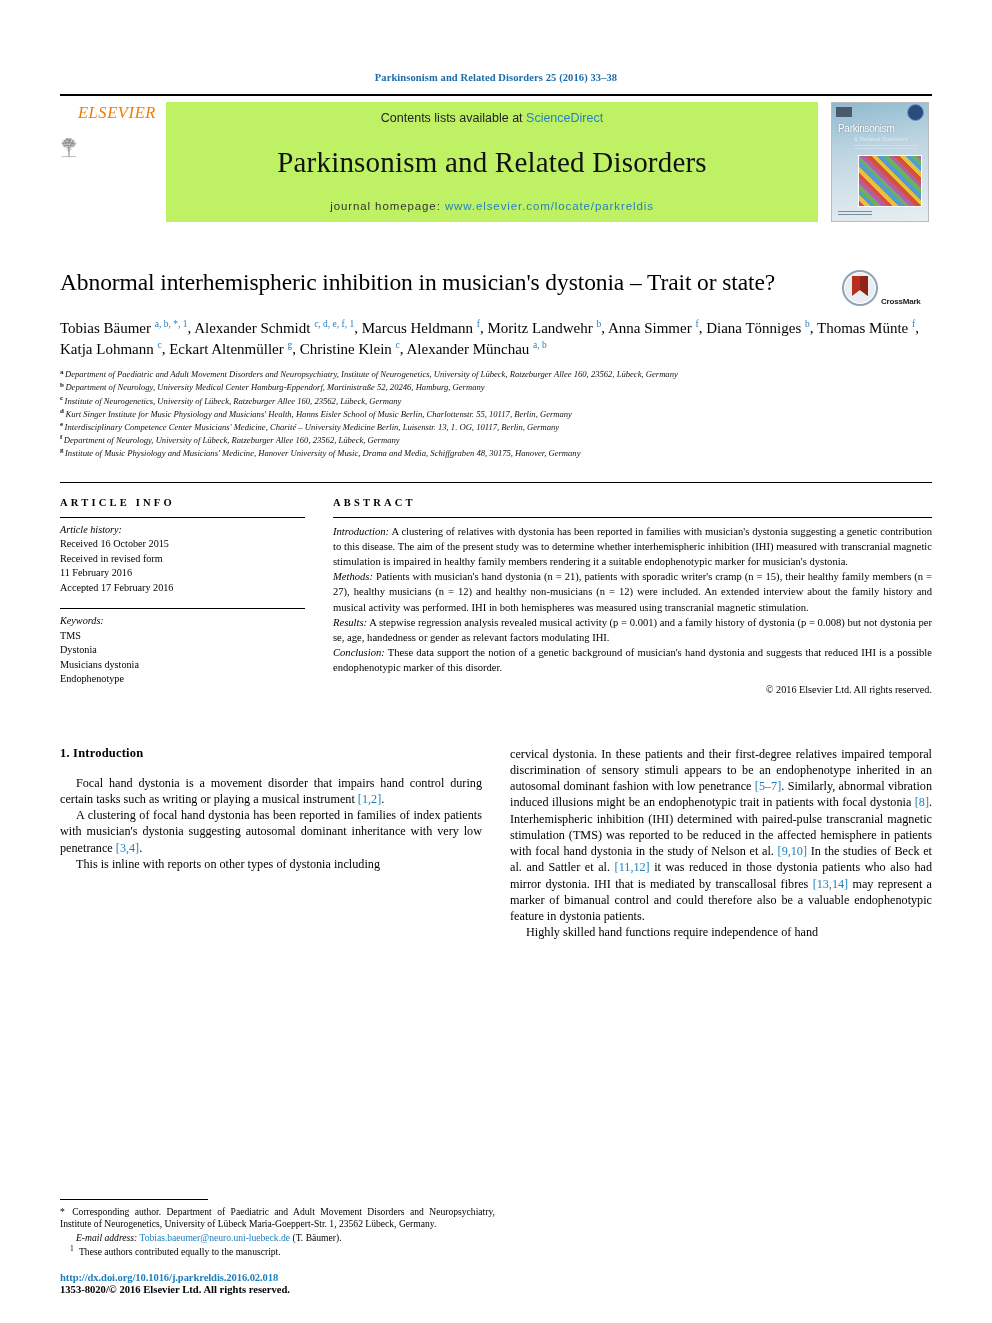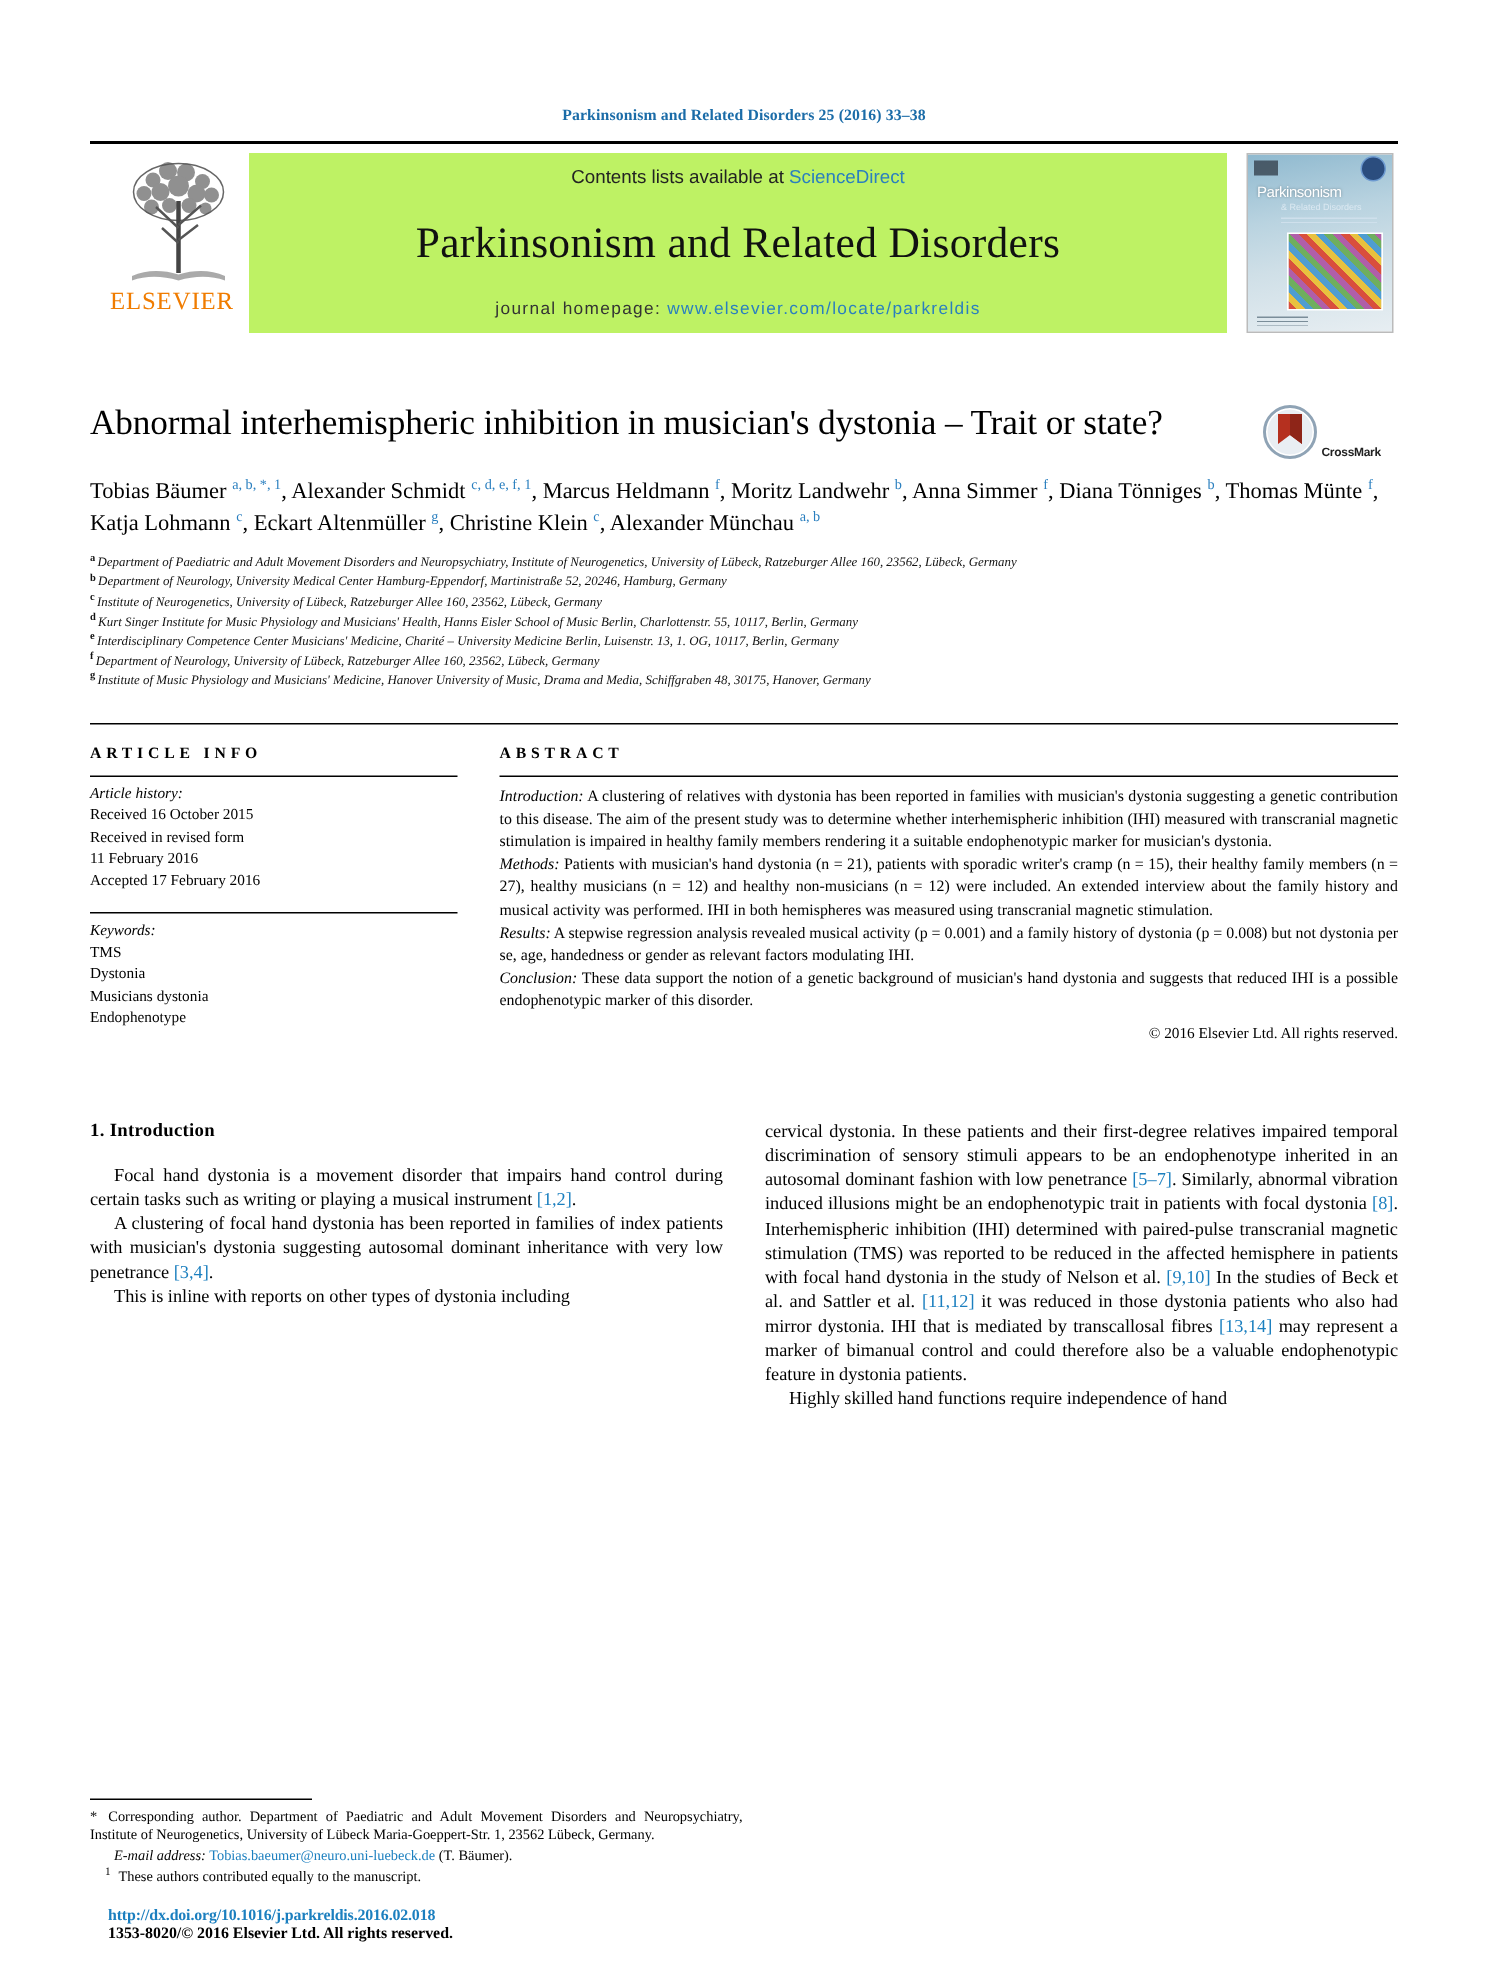--- a/index.html
+++ b/index.html
@@ -39,24 +39,25 @@
     border-top: 2.5px solid #000;
     padding-top: 6px;
     display: flex;
     align-items: stretch;
     height: 120px;
   }
   .elsevier-block {
     width: 96px;
     flex: 0 0 96px;
     display: flex;
-    flex-direction: column;
-    align-items: flex-end;
+    flex-direction: row;
+    align-items: flex-start;
     justify-content: flex-start;
     padding-top: 2px;
+    font-style: italic;
   }
   .elsevier-tree {
     width: 74px;
     height: 88px;
   }
   .elsevier-word {
     font-family: "Liberation Serif", serif;
     font-size: 16.5px;
     letter-spacing: .6px;
     color: #f07c00;
@@ -305,21 +306,20 @@
   .footnotes .star { margin-right: 2px; }
   .footnotes .em { font-style: italic; }
   .footnotes a, .footnotes .link { color: #1b7fbf; }
   .fn-sup { vertical-align: super; font-size: 7.5px; line-height: 0; margin-right: 3px;}
 
   .doi-block {
     position: absolute;
     left: 60px;
     bottom: 28px;
     width: 480px;
-    margin-left: 12px;
   }
   .doi-link {
     display: block;
     font-size: 10.6px;
     color: #1b7fbf;
     font-weight: bold;
     letter-spacing: -.1px;
   }
   .issn-line {
     font-size: 10.6px;

